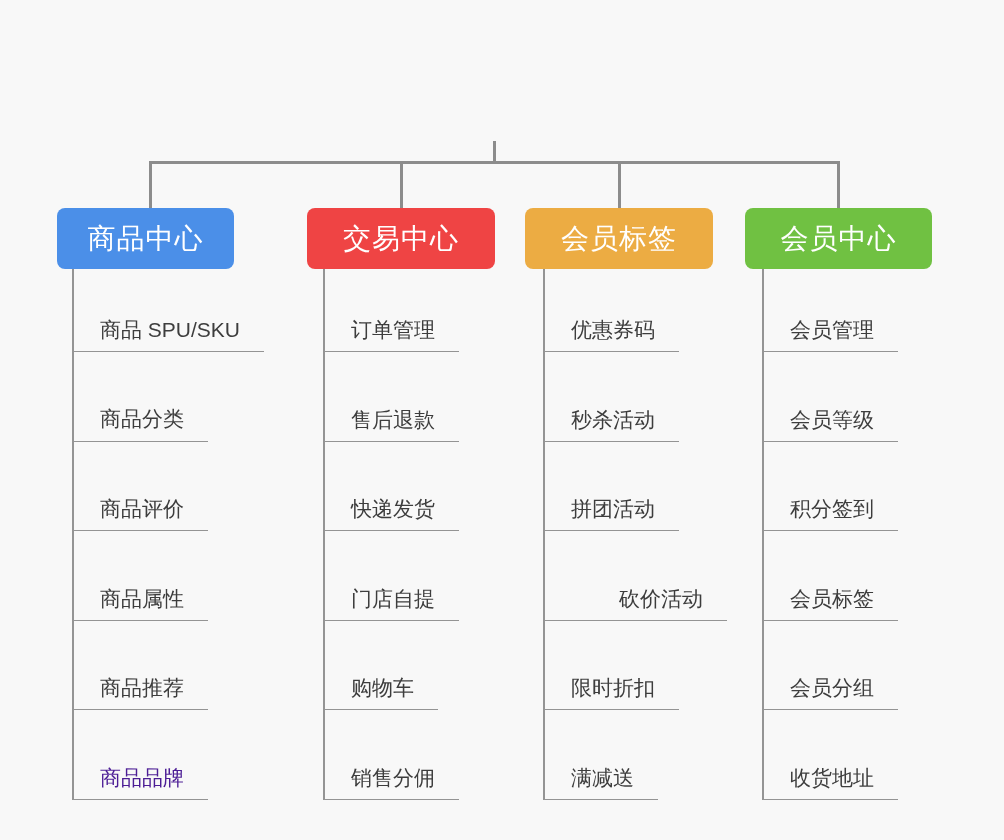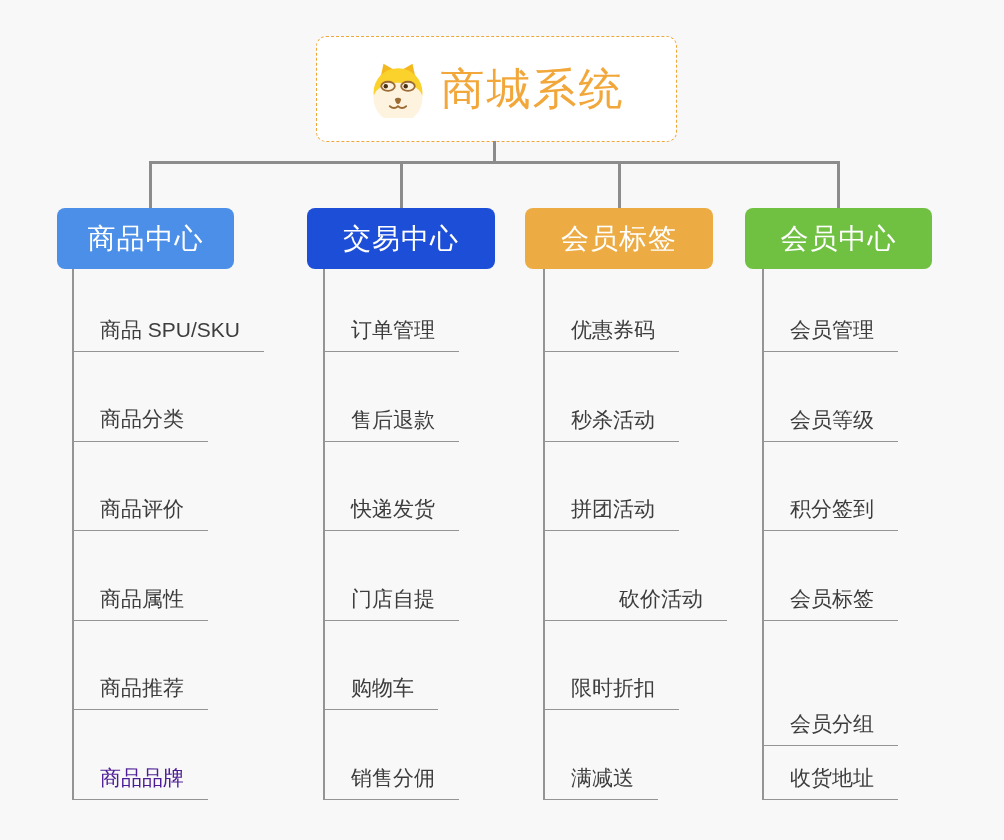--- a/index.html
+++ b/index.html
@@ -38,35 +38,20 @@
     border-bottom:1px solid #1d4ed8;
     white-space:nowrap;
   }
   .child-label { font-size:21px; color:#3d3d3d; }
 </style>
 </head>
 <body>
 
 <div id="stage">
 
-  <div class="root-node">
-    <svg width="58" height="58" viewBox="0 0 64 64">
-      <path d="M12 23 L16 4 L30 12 Z" fill="#f3b81e"></path>
-      <path d="M52 23 L48 4 L34 12 Z" fill="#f3b81e"></path>
-      <circle cx="32" cy="36" r="27" fill="#fbd12c"></circle>
-      <path d="M5 42 A27 27 0 0 0 59 42 A27 17 0 0 0 5 42 Z" fill="#fdf3df"></path>
-      <ellipse cx="21" cy="29" rx="7.5" ry="5" fill="#fdf3df" stroke="#9c6b33" stroke-width="2"></ellipse>
-      <ellipse cx="43" cy="29" rx="7.5" ry="5" fill="#fdf3df" stroke="#9c6b33" stroke-width="2"></ellipse>
-      <circle cx="18.5" cy="29" r="2.4" fill="#4a3015"></circle>
-      <circle cx="40.5" cy="29" r="2.4" fill="#4a3015"></circle>
-      <path d="M28.5 43 Q32 40.5 35.5 43 Q34.5 48.5 32 48.5 Q29.5 48.5 28.5 43 Z" fill="#9c6b33"></path>
-      <path d="M23 51 Q27.5 55 32 51 Q36.5 55 41 51" stroke="#9c6b33" stroke-width="2" fill="none" stroke-linecap="round"></path>
-    </svg>
-    <span class="root-title">商城系统</span>
-  </div>
 
   <div class="connector" style="left:493px; top:141px; width:3px; height:23px;"></div>
   <div class="connector" style="left:149px; top:161px; width:691px; height:3px;"></div>
 
   <div id="branches">
       <div class="connector" style="left: 149px; top: 161px; width: 3px; height: 49px; position: absolute; background: rgb(140, 140, 140);"></div>
       <div class="branch-box" style="left: 57px; width: 177px; background: rgb(75, 143, 232);">
         <span class="branch-label">商品中心</span>
       </div>
       <div class="branch-trunk" style="left: 72px; background: rgb(148, 148, 148);"></div>
@@ -82,21 +67,21 @@
       <div class="child-item" style="left: 72px; top: 583px; border-bottom-color: rgb(148, 148, 148);">
         <span class="child-label" style="color: rgb(61, 61, 61);">商品属性</span>
       </div>
       <div class="child-item" style="left: 72px; top: 672px; border-bottom-color: rgb(148, 148, 148);">
         <span class="child-label" style="color: rgb(61, 61, 61);">商品推荐</span>
       </div>
       <div class="child-item" style="left: 72px; top: 762px; border-bottom-color: rgb(148, 148, 148);">
         <span class="child-label" style="color: #4c1d95;">商品品牌</span>
       </div>
       <div class="connector" style="left: 399.5px; top: 161px; width: 3px; height: 49px; position: absolute; background: rgb(140, 140, 140);"></div>
-      <div class="branch-box" style="left: 307px; width: 188px; background: #1d4ed8;">
+      <div class="branch-box" style="left: 307px; width: 188px; background: #ef4444;">
         <span class="branch-label">交易中心</span>
       </div>
       <div class="branch-trunk" style="left: 323px; background: rgb(148, 148, 148);"></div>
       <div class="child-item" style="left: 323px; top: 314px; border-bottom-color: rgb(148, 148, 148);">
         <span class="child-label" style="color: rgb(61, 61, 61);">订单管理</span>
       </div>
       <div class="child-item" style="left: 323px; top: 404px; border-bottom-color: rgb(148, 148, 148);">
         <span class="child-label" style="color: rgb(61, 61, 61);">售后退款</span>
       </div>
       <div class="child-item" style="left: 323px; top: 493px; border-bottom-color: rgb(148, 148, 148);">
@@ -144,20 +129,20 @@
       </div>
       <div class="child-item" style="left: 762px; top: 404px; border-bottom-color: rgb(148, 148, 148);">
         <span class="child-label" style="color: rgb(61, 61, 61);">会员等级</span>
       </div>
       <div class="child-item" style="left: 762px; top: 493px; border-bottom-color: rgb(148, 148, 148);">
         <span class="child-label" style="color: rgb(61, 61, 61);">积分签到</span>
       </div>
       <div class="child-item" style="left: 762px; top: 583px; border-bottom-color: rgb(148, 148, 148);">
         <span class="child-label" style="color: rgb(61, 61, 61);">会员标签</span>
       </div>
-      <div class="child-item" style="left: 762px; top: 708px; border-bottom-color: rgb(148, 148, 148);">
+      <div class="child-item" style="left: 762px; top: 672px; border-bottom-color: rgb(148, 148, 148);">
         <span class="child-label" style="color: rgb(61, 61, 61);">会员分组</span>
       </div>
       <div class="child-item" style="left: 762px; top: 762px; border-bottom-color: rgb(148, 148, 148);">
         <span class="child-label" style="color: rgb(61, 61, 61);">收货地址</span>
       </div>
     </div>
 </div>
 
 </body></html>

